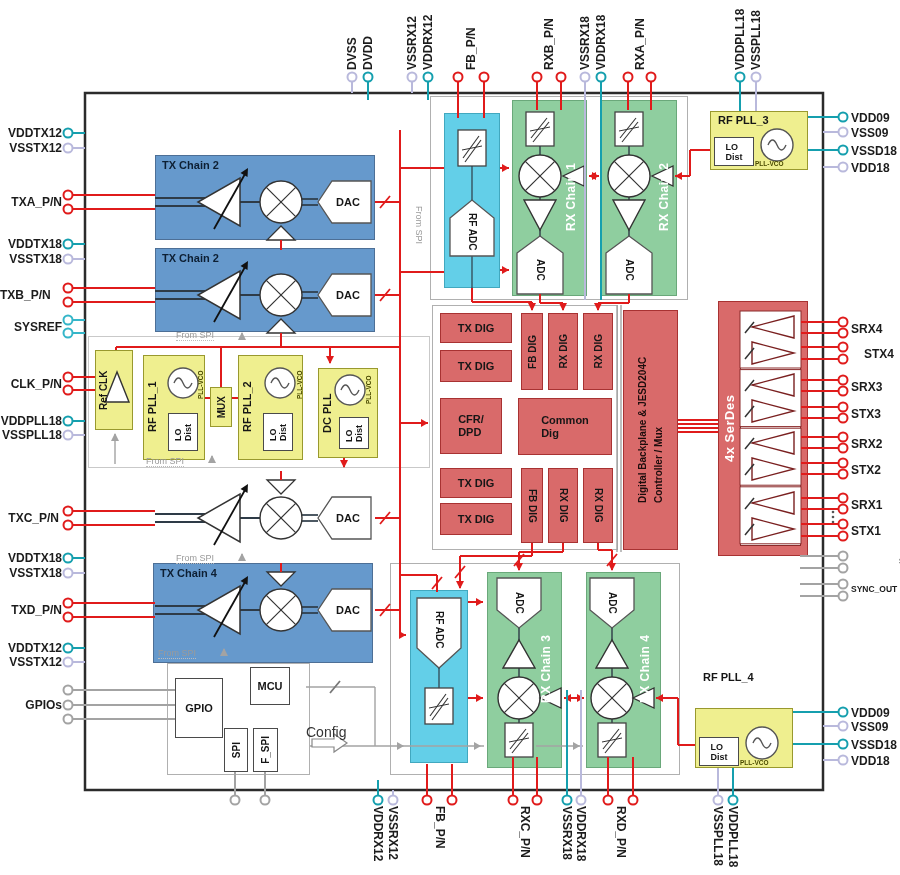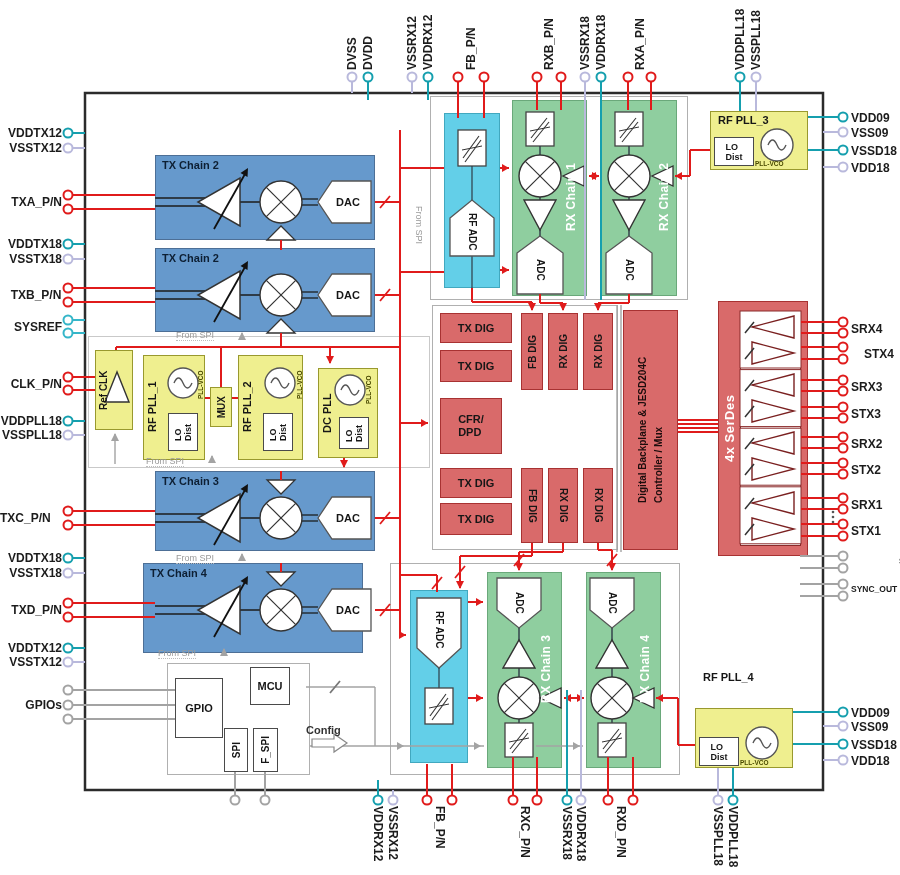--- a/index.html
+++ b/index.html
@@ -20,21 +20,21 @@
   .vup{writing-mode:vertical-rl;transform:rotate(180deg)}
   .vdn{writing-mode:vertical-rl}
   .pre{white-space:pre-line}
   .ttl{position:absolute;left:6px;top:3px;font-size:11px;font-weight:bold;color:#0d1f33;white-space:nowrap}
   .t11{font-size:11px;font-weight:bold;color:#161616;line-height:1.15}
   .t10{font-size:10px;font-weight:bold;color:#161616}
   .t9{font-size:9px;font-weight:bold;color:#161616;line-height:1.15}
   .t6{font-size:6.5px;font-weight:bold;color:#4a4a00;white-space:nowrap}
   .wlab{color:#fff;font-weight:bold;font-size:12px;letter-spacing:.5px}
   .fs13{font-size:13px}
-  .t9b{font-size:11px;font-weight:bold;color:#333}
+  .t9b{font-size:14px;font-weight:normal;color:#333}
   .fsp{font-size:9px;color:#9a9a9a;border-bottom:1px dotted #bcbcbc;white-space:nowrap}
   .nob{border:none}
   .pl{position:absolute;z-index:4;font-size:12px;font-weight:600;color:#1c1c1c;white-space:nowrap}
   .pl.sm{font-size:8.5px}
   .vuppin,.vdnpin{display:flex;align-items:center}
 </style>
 </head>
 <body>
 
 <div id="diagram">
@@ -44,24 +44,21 @@
   <div class="b ctr" style="left:390px;top:563px;width:290px;height:212px"></div>
   <div class="b gbox" style="left:88px;top:336px;width:342px;height:132px"></div>
   <div class="b ctr" style="left:167px;top:663px;width:143px;height:112px"></div>
 
   <div class="b blue" style="left:155px;top:155px;width:220px;height:85px">
       <span class="ttl">TX Chain 2</span>
     </div>
   <div class="b blue" style="left:155px;top:248px;width:220px;height:84px">
       <span class="ttl">TX Chain 2</span>
     </div>
-  <div class="b blue" style="left:155px;top:471px;width:220px;height:80px">
-      <span class="ttl">TX Chain 3</span>
-    </div>
-  <div class="b blue" style="left:143px;top:563px;width:220px;height:90px">
+  <div class="b blue" style="left:153px;top:563px;width:220px;height:100px">
       <span class="ttl">TX Chain 4</span>
     </div>
 
   <div class="b green" style="left:512px;top:100px;width:75px;height:196px"></div>
   <div class="b green" style="left:601px;top:100px;width:76px;height:196px"></div>
   <div class="b green" style="left:487px;top:572px;width:75px;height:196px"></div>
   <div class="b green" style="left:586px;top:572px;width:75px;height:196px"></div>
 
   <div class="b cyan" style="left:444px;top:113px;width:56px;height:175px"></div>
   <div class="b cyan" style="left:410px;top:590px;width:58px;height:173px"></div>
@@ -77,20 +74,24 @@
     </div>
   <div class="b redb flexc" style="left:548px;top:313px;width:30px;height:77px">
       <span class="t10 vup">RX DIG</span>
     </div>
   <div class="b redb flexc" style="left:583px;top:313px;width:30px;height:77px">
       <span class="t10 vup">RX DIG</span>
     </div>
   <div class="b redb flexc" style="left:440px;top:398px;width:62px;height:56px">
       <span class="t11 pre">CFR/
 DPD</span>
+    </div>
+  <div class="b redb flexc" style="left:518px;top:398px;width:94px;height:57px">
+      <span class="t11 pre">Common
+Dig</span>
     </div>
   <div class="b redb flexc" style="left:440px;top:468px;width:72px;height:30px">
       <span class="t11">TX DIG</span>
     </div>
   <div class="b redb flexc" style="left:440px;top:503px;width:72px;height:32px">
       <span class="t11">TX DIG</span>
     </div>
   <div class="b redb flexc" style="left:521px;top:468px;width:22px;height:75px">
       <span class="t10 vdn">FB DIG</span>
     </div>
@@ -655,26 +656,26 @@
     <div class="pl vdn vdnpin" style="left: 559px; top: 806px; height: 64px; width: 16px;">VSSRX18</div>
     <div class="pl vdn vdnpin" style="left: 573px; top: 806px; height: 64px; width: 16px;">VDDRX18</div>
     <div class="pl vdn vdnpin" style="left: 612.5px; top: 806px; height: 64px; width: 16px;">RXD_P/N</div>
     <div class="pl vdn vdnpin" style="left: 710px; top: 806px; height: 64px; width: 16px;">VSSPLL18</div>
     <div class="pl vdn vdnpin" style="left: 725px; top: 806px; height: 64px; width: 16px;">VDDPLL18</div>
     <div class="pl" style="left: 0px; top: 126px; width: 62px; text-align: right;">VDDTX12</div>
     <div class="pl" style="left: 0px; top: 141px; width: 62px; text-align: right;">VSSTX12</div>
     <div class="pl" style="left: 0px; top: 195px; width: 62px; text-align: right;">TXA_P/N</div>
     <div class="pl" style="left: 0px; top: 237px; width: 62px; text-align: right;">VDDTX18</div>
     <div class="pl" style="left: 0px; top: 252px; width: 62px; text-align: right;">VSSTX18</div>
-    <div class="pl" style="left: 0px; top: 288px; width: 72px; text-align: center;">TXB_P/N</div>
+    <div class="pl" style="left: 0px; top: 288px; width: 72px; text-align: left;">TXB_P/N</div>
     <div class="pl" style="left: 0px; top: 319.5px; width: 62px; text-align: right;">SYSREF</div>
     <div class="pl" style="left: 0px; top: 376.5px; width: 62px; text-align: right;">CLK_P/N</div>
     <div class="pl" style="left: 0px; top: 414px; width: 62px; text-align: right;">VDDPLL18</div>
     <div class="pl" style="left: 0px; top: 428px; width: 62px; text-align: right;">VSSPLL18</div>
-    <div class="pl" style="left: 0px; top: 511px; width: 40px; text-align: right;">TXC_P/N</div>
+    <div class="pl" style="left: 0px; top: 511px; width: 59px; text-align: right;">TXC_P/N</div>
     <div class="pl" style="left: 0px; top: 551px; width: 62px; text-align: right;">VDDTX18</div>
     <div class="pl" style="left: 0px; top: 566px; width: 62px; text-align: right;">VSSTX18</div>
     <div class="pl" style="left: 0px; top: 603px; width: 62px; text-align: right;">TXD_P/N</div>
     <div class="pl" style="left: 0px; top: 641px; width: 62px; text-align: right;">VDDTX12</div>
     <div class="pl" style="left: 0px; top: 655px; width: 62px; text-align: right;">VSSTX12</div>
     <div class="pl" style="left: 0px; top: 697.667px; width: 62px; text-align: right;">GPIOs</div>
     <div class="pl" style="left: 851px; top: 111px;">VDD09</div>
     <div class="pl" style="left: 851px; top: 126px;">VSS09</div>
     <div class="pl" style="left: 851px; top: 144px;">VSSD18</div>
     <div class="pl" style="left: 851px; top: 161px;">VDD18</div>

